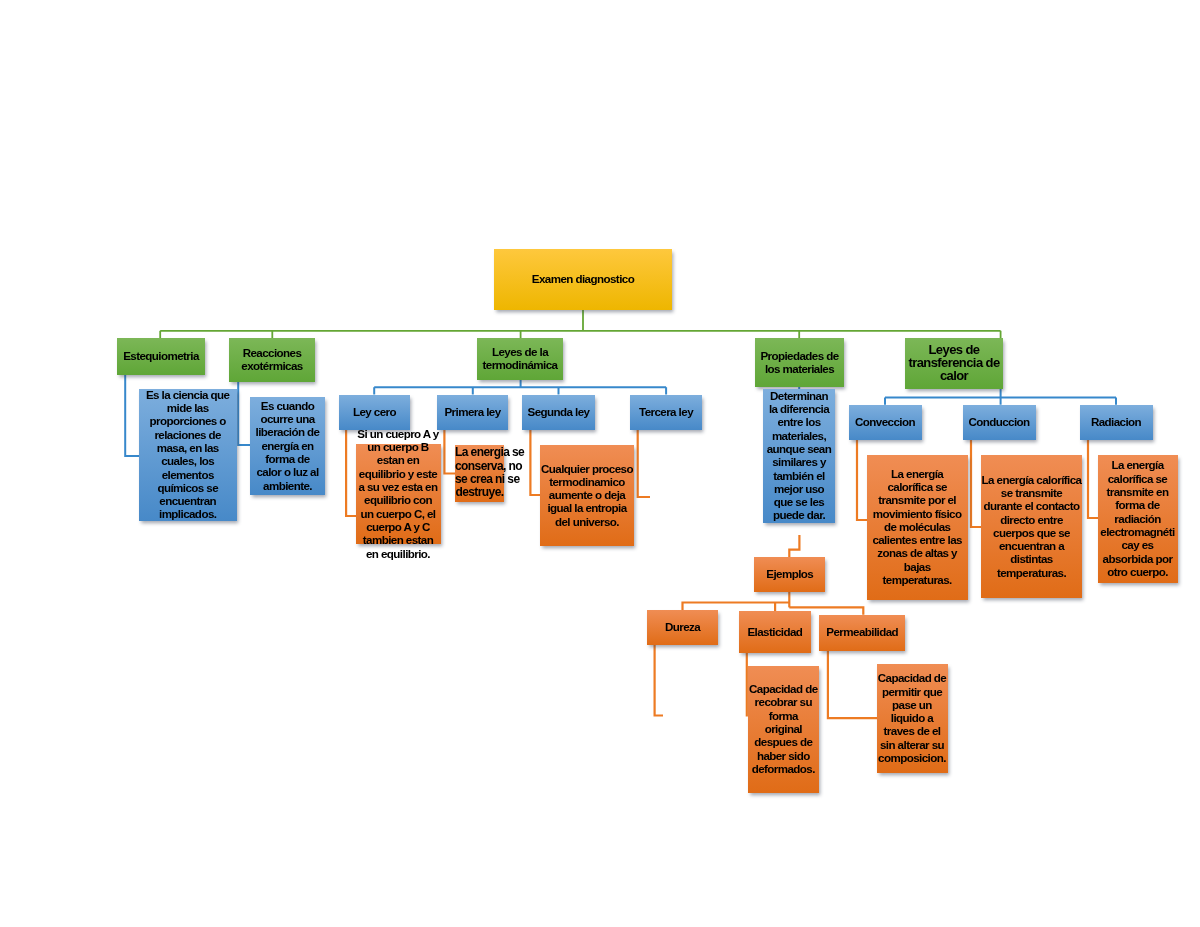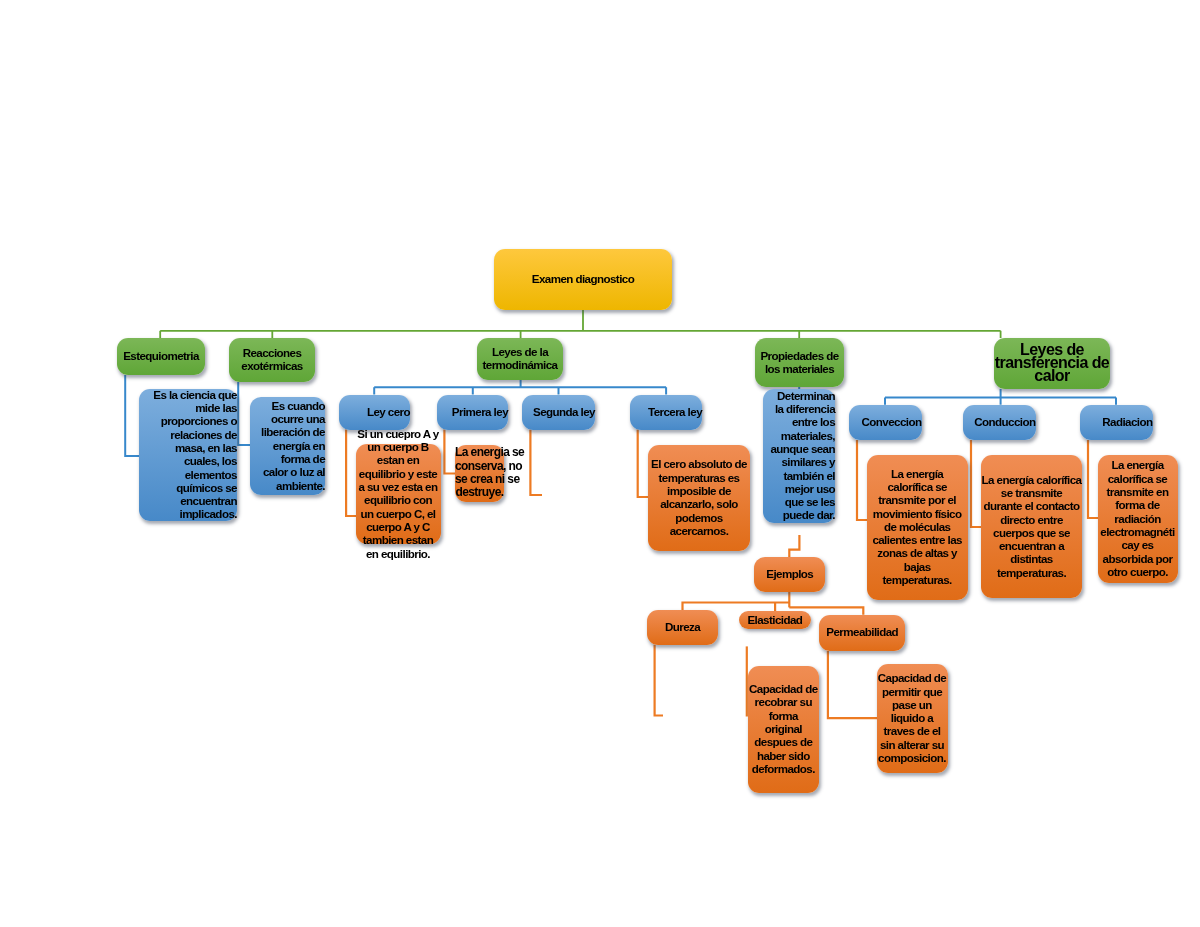--- a/index.html
+++ b/index.html
@@ -6,26 +6,26 @@
   html,body{margin:0;padding:0;background:#ffffff;}
   body{width:1200px;height:927px;overflow:hidden;
        font-family:"Liberation Sans","DejaVu Sans",sans-serif;}
   #canvas{position:relative;width:1200px;height:927px;background:#ffffff;}
   svg#connectors{position:absolute;left:0;top:0;width:1200px;height:927px;
             pointer-events:none;overflow:visible;}
   #node-layer{position:absolute;left:0;top:0;width:1200px;height:927px;}
   .node{position:absolute;box-sizing:border-box;display:flex;align-items:center;
         justify-content:center;text-align:center;color:#000;font-weight:bold;
         line-height:13.3px;letter-spacing:-0.58px;
-        box-shadow:1.5px 2.5px 3.5px rgba(55,65,85,0.45);border-radius:11px;}
+        box-shadow:1.5px 2.5px 3.5px rgba(55,65,85,0.45);}
   .node > .node-text{display:block;width:100%;padding:0;margin-top:-1.4px;}
   .node .ln{display:block;white-space:pre;}
   .s-root{background:linear-gradient(180deg,#fec83d 0%,#eeb600 100%);}
   .s-green{background:linear-gradient(180deg,#7cb757 0%,#5fa637 100%);}
-  .s-blue{background:linear-gradient(180deg,#7daedd 0%,#4789c8 100%);text-align:right;}
+  .s-blue{background:linear-gradient(180deg,#7daedd 0%,#4789c8 100%);}
   .s-orange{background:linear-gradient(180deg,#f08d54 0%,#e06c17 100%);}
 </style>
 </head>
 <body>
 
 <div id="canvas">
 
   <svg id="connectors" viewBox="0 0 1200 927" width="1200" height="927">
     <path fill="none" d="M 583 310 L 583 330.8" stroke-width="1.8" stroke="#64a634"></path>
     <path fill="none" d="M 160.2 330.8 L 1000.6 330.8" stroke-width="1.8" stroke="#64a634"></path>
@@ -143,33 +143,32 @@
           <span class="ln">conserva, no</span>
           <span class="ln">se crea ni se</span>
           <span class="ln">destruye.</span>
         </span>
   </div>
   <div class="node s-blue" style="left:522px;top:394.5px;width:73px;height:35px;font-size:11.6px">
     <span class="node-text">
           <span class="ln">Segunda ley</span>
         </span>
   </div>
+  <div class="node s-orange" style="left:540px;top:445px;width:94px;height:101px;font-size:11.6px">
+    <span class="node-text">
+          <span class="ln">Cualquier proceso</span>
+          <span class="ln">termodinamico</span>
+          <span class="ln">aumente o deja</span>
+          <span class="ln">igual la entropia</span>
+          <span class="ln">del universo.</span>
+        </span>
+  </div>
   <div class="node s-blue" style="left:630px;top:394.5px;width:72px;height:35px;font-size:11.6px">
     <span class="node-text">
           <span class="ln">Tercera ley</span>
-        </span>
-  </div>
-  <div class="node s-orange" style="left:648px;top:445px;width:102px;height:106px;font-size:11.6px">
-    <span class="node-text">
-          <span class="ln">El cero absoluto de</span>
-          <span class="ln">temperaturas es</span>
-          <span class="ln">imposible de</span>
-          <span class="ln">alcanzarlo, solo</span>
-          <span class="ln">podemos</span>
-          <span class="ln">acercarnos.</span>
         </span>
   </div>
   <div class="node s-green" style="left:755px;top:338px;width:89px;height:49px;font-size:11.6px">
     <span class="node-text">
           <span class="ln">Propiedades de</span>
           <span class="ln">los materiales</span>
         </span>
   </div>
   <div class="node s-blue" style="left:763px;top:389px;width:72px;height:134px;font-size:11.6px">
     <span class="node-text">
@@ -188,21 +187,21 @@
   <div class="node s-orange" style="left:754.2px;top:556.9px;width:71px;height:34.7px;font-size:11.6px">
     <span class="node-text">
           <span class="ln">Ejemplos</span>
         </span>
   </div>
   <div class="node s-orange" style="left:647px;top:610px;width:71px;height:35px;font-size:11.6px">
     <span class="node-text">
           <span class="ln">Dureza</span>
         </span>
   </div>
-  <div class="node s-orange" style="left:739.2px;top:610.9px;width:71.4px;height:18px;font-size:11.6px">
+  <div class="node s-orange" style="left:739.2px;top:610.9px;width:71.4px;height:42px;font-size:11.6px">
     <span class="node-text">
           <span class="ln">Elasticidad</span>
         </span>
   </div>
   <div class="node s-orange" style="left:747.8px;top:665.8px;width:71px;height:127.2px;font-size:11.6px">
     <span class="node-text">
           <span class="ln">Capacidad de</span>
           <span class="ln">recobrar su</span>
           <span class="ln">forma</span>
           <span class="ln">original</span>
@@ -220,21 +219,21 @@
     <span class="node-text">
           <span class="ln">Capacidad de</span>
           <span class="ln">permitir que</span>
           <span class="ln">pase un</span>
           <span class="ln">liquido a</span>
           <span class="ln">traves de el</span>
           <span class="ln">sin alterar su</span>
           <span class="ln">composicion.</span>
         </span>
   </div>
-  <div class="node s-green" style="left:994px;top:338px;width:116px;height:51px;font-size:16px">
+  <div class="node s-green" style="left:905px;top:338px;width:98px;height:51px;font-size:13px">
     <span class="node-text">
           <span class="ln">Leyes de</span>
           <span class="ln">transferencia de</span>
           <span class="ln">calor</span>
         </span>
   </div>
   <div class="node s-blue" style="left:848.5px;top:404.5px;width:73px;height:35px;font-size:11.6px">
     <span class="node-text">
           <span class="ln">Conveccion</span>
         </span>

